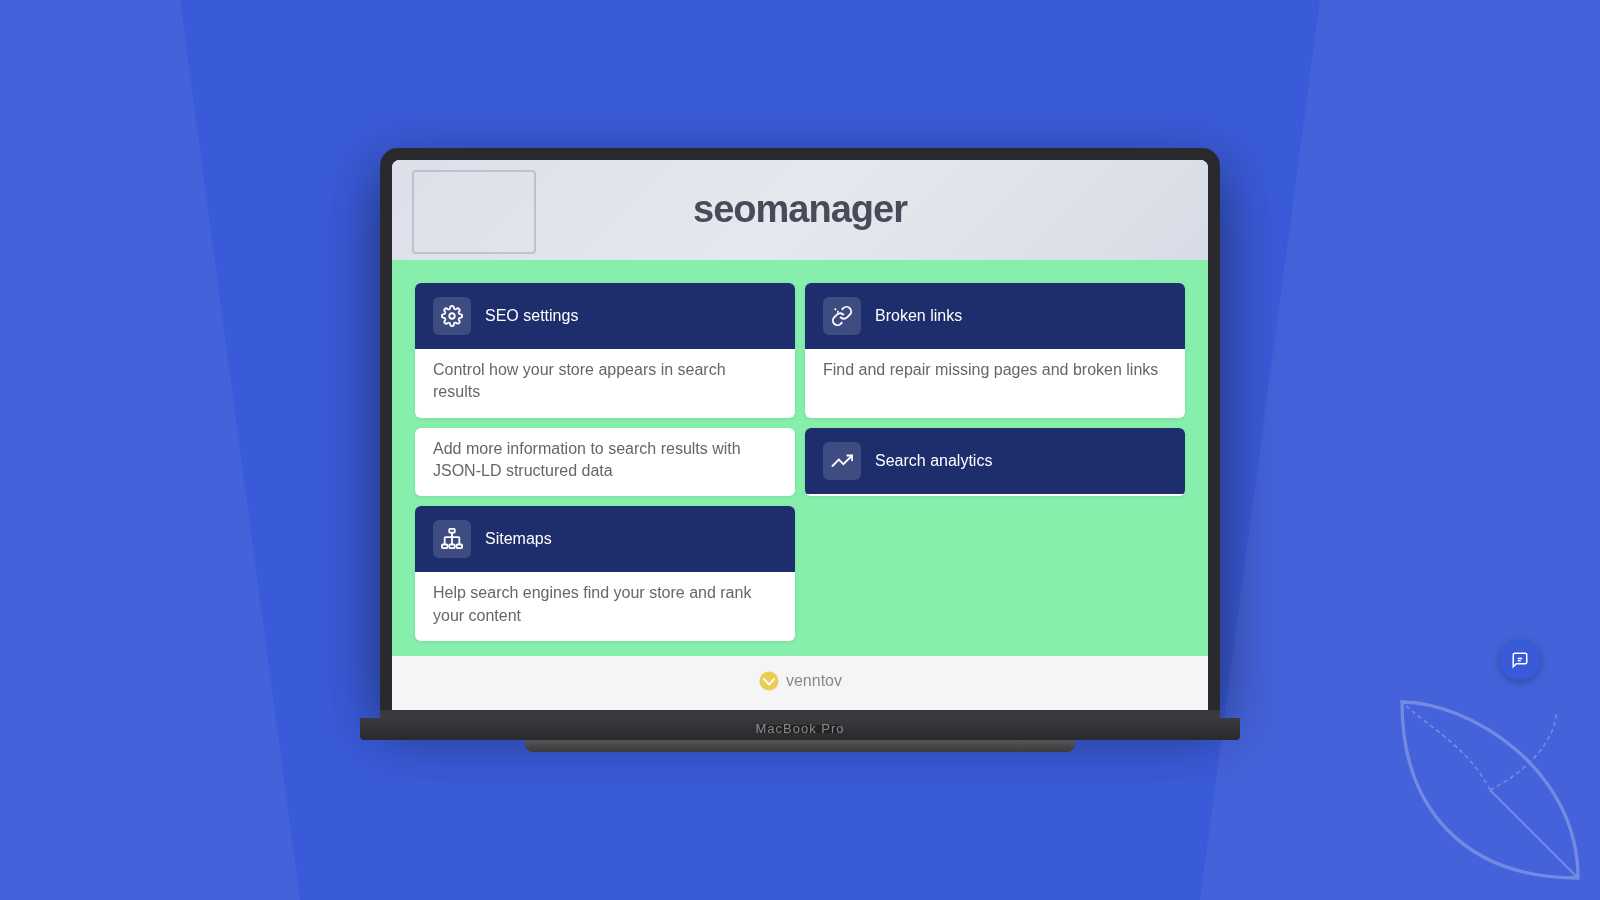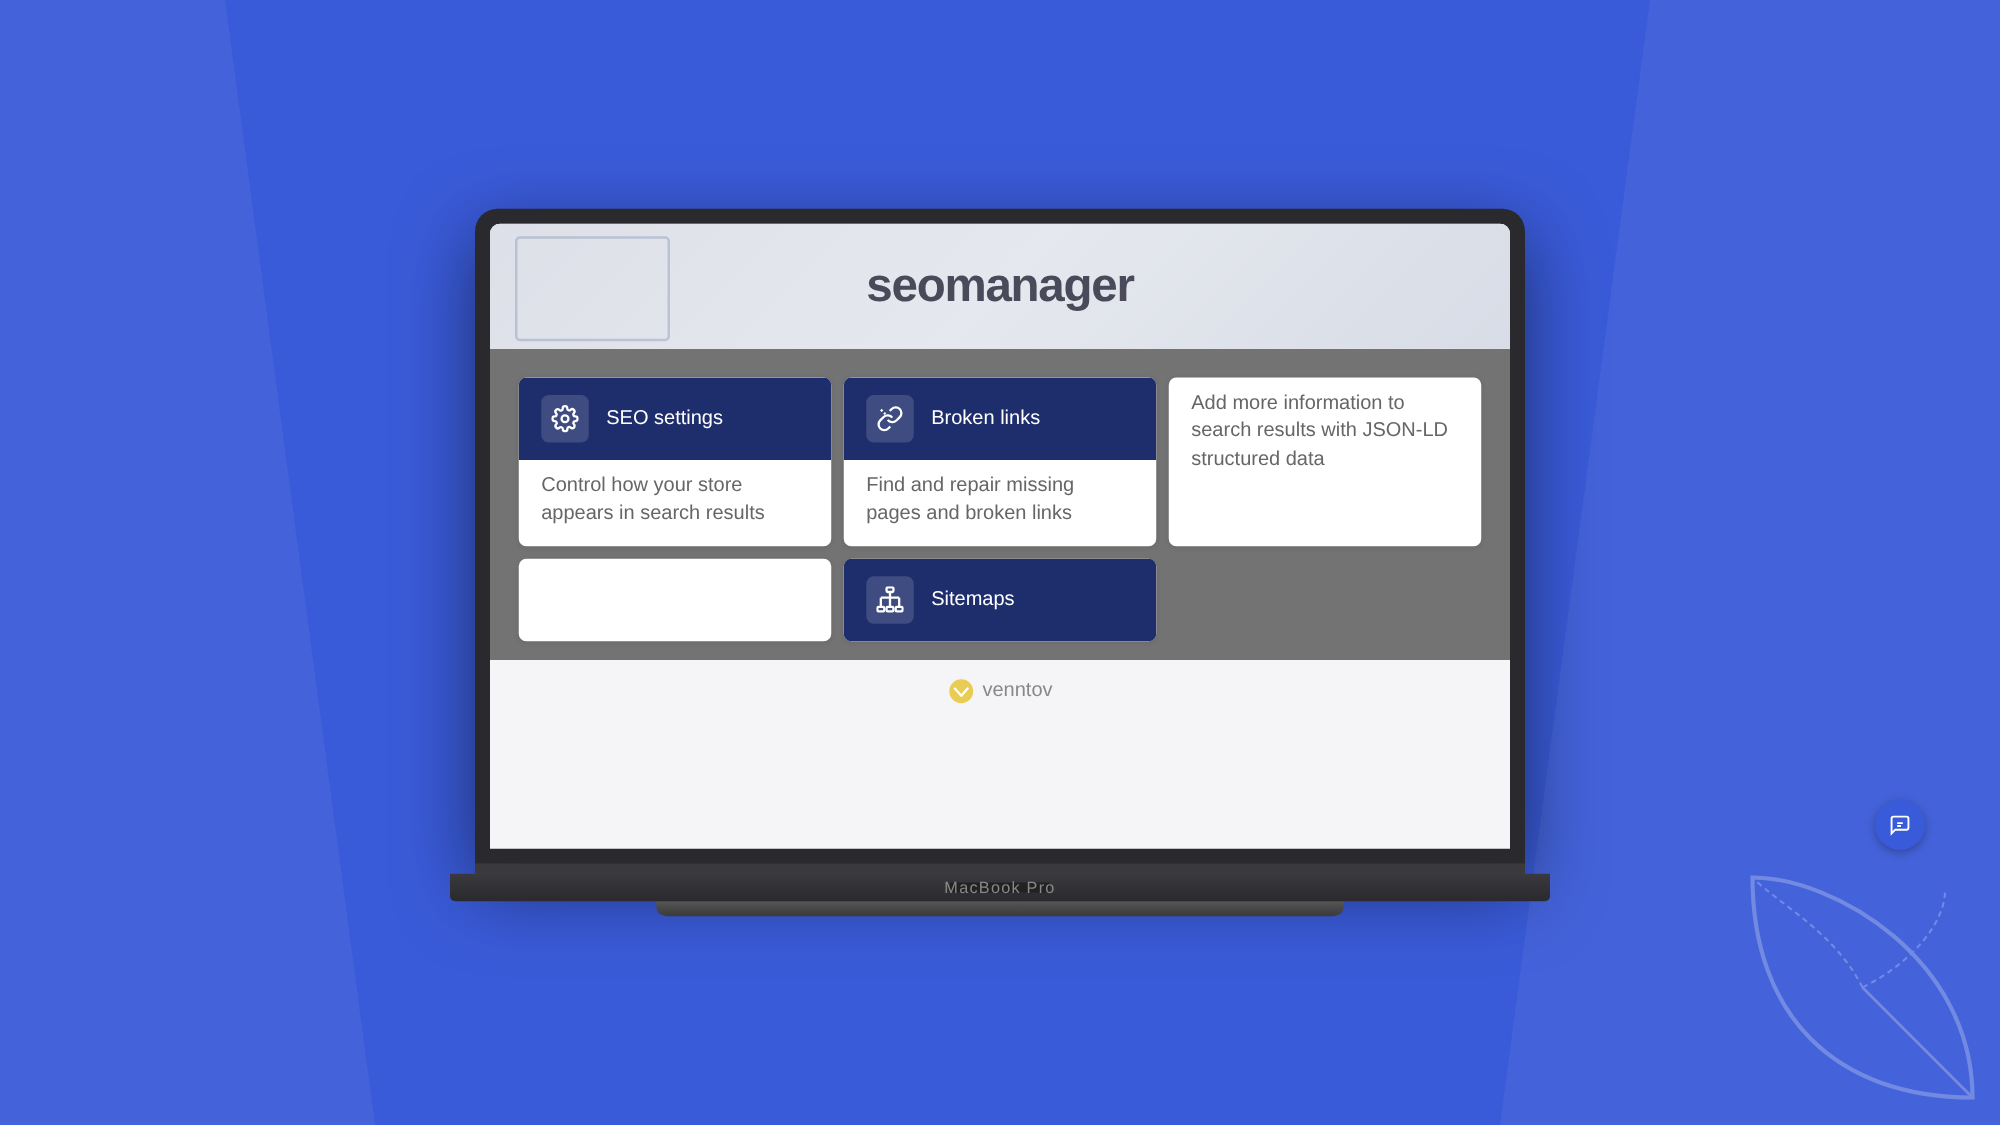--- a/index.html
+++ b/index.html
@@ -48,21 +48,21 @@
       width: 870px;
       display: flex;
       flex-direction: column;
       align-items: center;
     }
 
     .laptop-screen-frame {
       width: 840px;
       background: #2a2a2e;
       border-radius: 18px 18px 0 0;
-      padding: 12px 12px 12px 12px;
+      padding: 12px 12px 0 12px;
       box-shadow: 0 20px 60px rgba(0,0,0,0.5);
     }
 
     .laptop-screen {
       background: #f5f5f7;
       border-radius: 8px 8px 0 0;
       overflow: hidden;
       min-height: 500px;
       position: relative;
     }
@@ -109,24 +109,24 @@
       letter-spacing: -1px;
     }
 
     .app-logo span {
       font-weight: 700;
     }
 
     
     .menu-grid {
       display: grid;
-      grid-template-columns: 1fr 1fr 1fr;
+      grid-template-columns: 1fr 1fr;
       gap: 0;
       padding: 18px 18px 10px 18px;
-      background: #737373;
+      background: #86efac;
     }
 
     .menu-card {
       background: white;
       margin: 5px;
       border-radius: 6px;
       overflow: hidden;
       box-shadow: 0 1px 4px rgba(0,0,0,0.08);
       cursor: pointer;
     }
@@ -303,39 +303,49 @@
             <span class="menu-card-title">Broken links</span>
           </div>
           <div class="menu-card-body">Find and repair missing pages and broken links</div>
         </div>
 
         <div class="menu-card">
           <div class="menu-card-body">Add more information to search results with JSON-LD structured data</div>
         </div>
 
         <div class="menu-card">
+          <div class="menu-card-header">
+            <div class="menu-card-icon">
+              <svg class="svg-icon" viewBox="0 0 24 24" fill="none" stroke="white" stroke-width="2">
+                <polyline points="23 6 13.5 15.5 8.5 10.5 1 18"></polyline>
+                <polyline points="17 6 23 6 23 12"></polyline>
+              </svg>
+            </div>
+            <span class="menu-card-title">Search analytics</span>
+          </div>
         </div>
 
         <div class="menu-card">
           <div class="menu-card-header">
             <div class="menu-card-icon">
               <svg class="svg-icon" viewBox="0 0 24 24" fill="none" stroke="white" stroke-width="2">
                 <rect x="9" y="1" width="6" height="4" rx="1"></rect>
                 <rect x="1" y="18" width="6" height="4" rx="1"></rect>
                 <rect x="9" y="18" width="6" height="4" rx="1"></rect>
                 <rect x="17" y="18" width="6" height="4" rx="1"></rect>
                 <line x1="12" y1="5" x2="12" y2="10"></line>
                 <line x1="4" y1="10" x2="20" y2="10"></line>
                 <line x1="4" y1="10" x2="4" y2="18"></line>
                 <line x1="12" y1="10" x2="12" y2="18"></line>
                 <line x1="20" y1="10" x2="20" y2="18"></line>
               </svg>
             </div>
             <span class="menu-card-title">Sitemaps</span>
           </div>
+          <div class="menu-card-body">Help search engines find your store and rank your content</div>
         </div>
 
 
       </div>
 
       <div class="footer-logo">
         <svg class="venntov-logo-mark" viewBox="0 0 30 30" fill="none" xmlns="http://www.w3.org/2000/svg">
           <circle cx="15" cy="15" r="13" fill="#e8c840" opacity="0.9"></circle>
           <path d="M8 12 L15 20 L22 12" stroke="white" stroke-width="2.5" fill="none" stroke-linecap="round" stroke-linejoin="round"></path>
         </svg>

